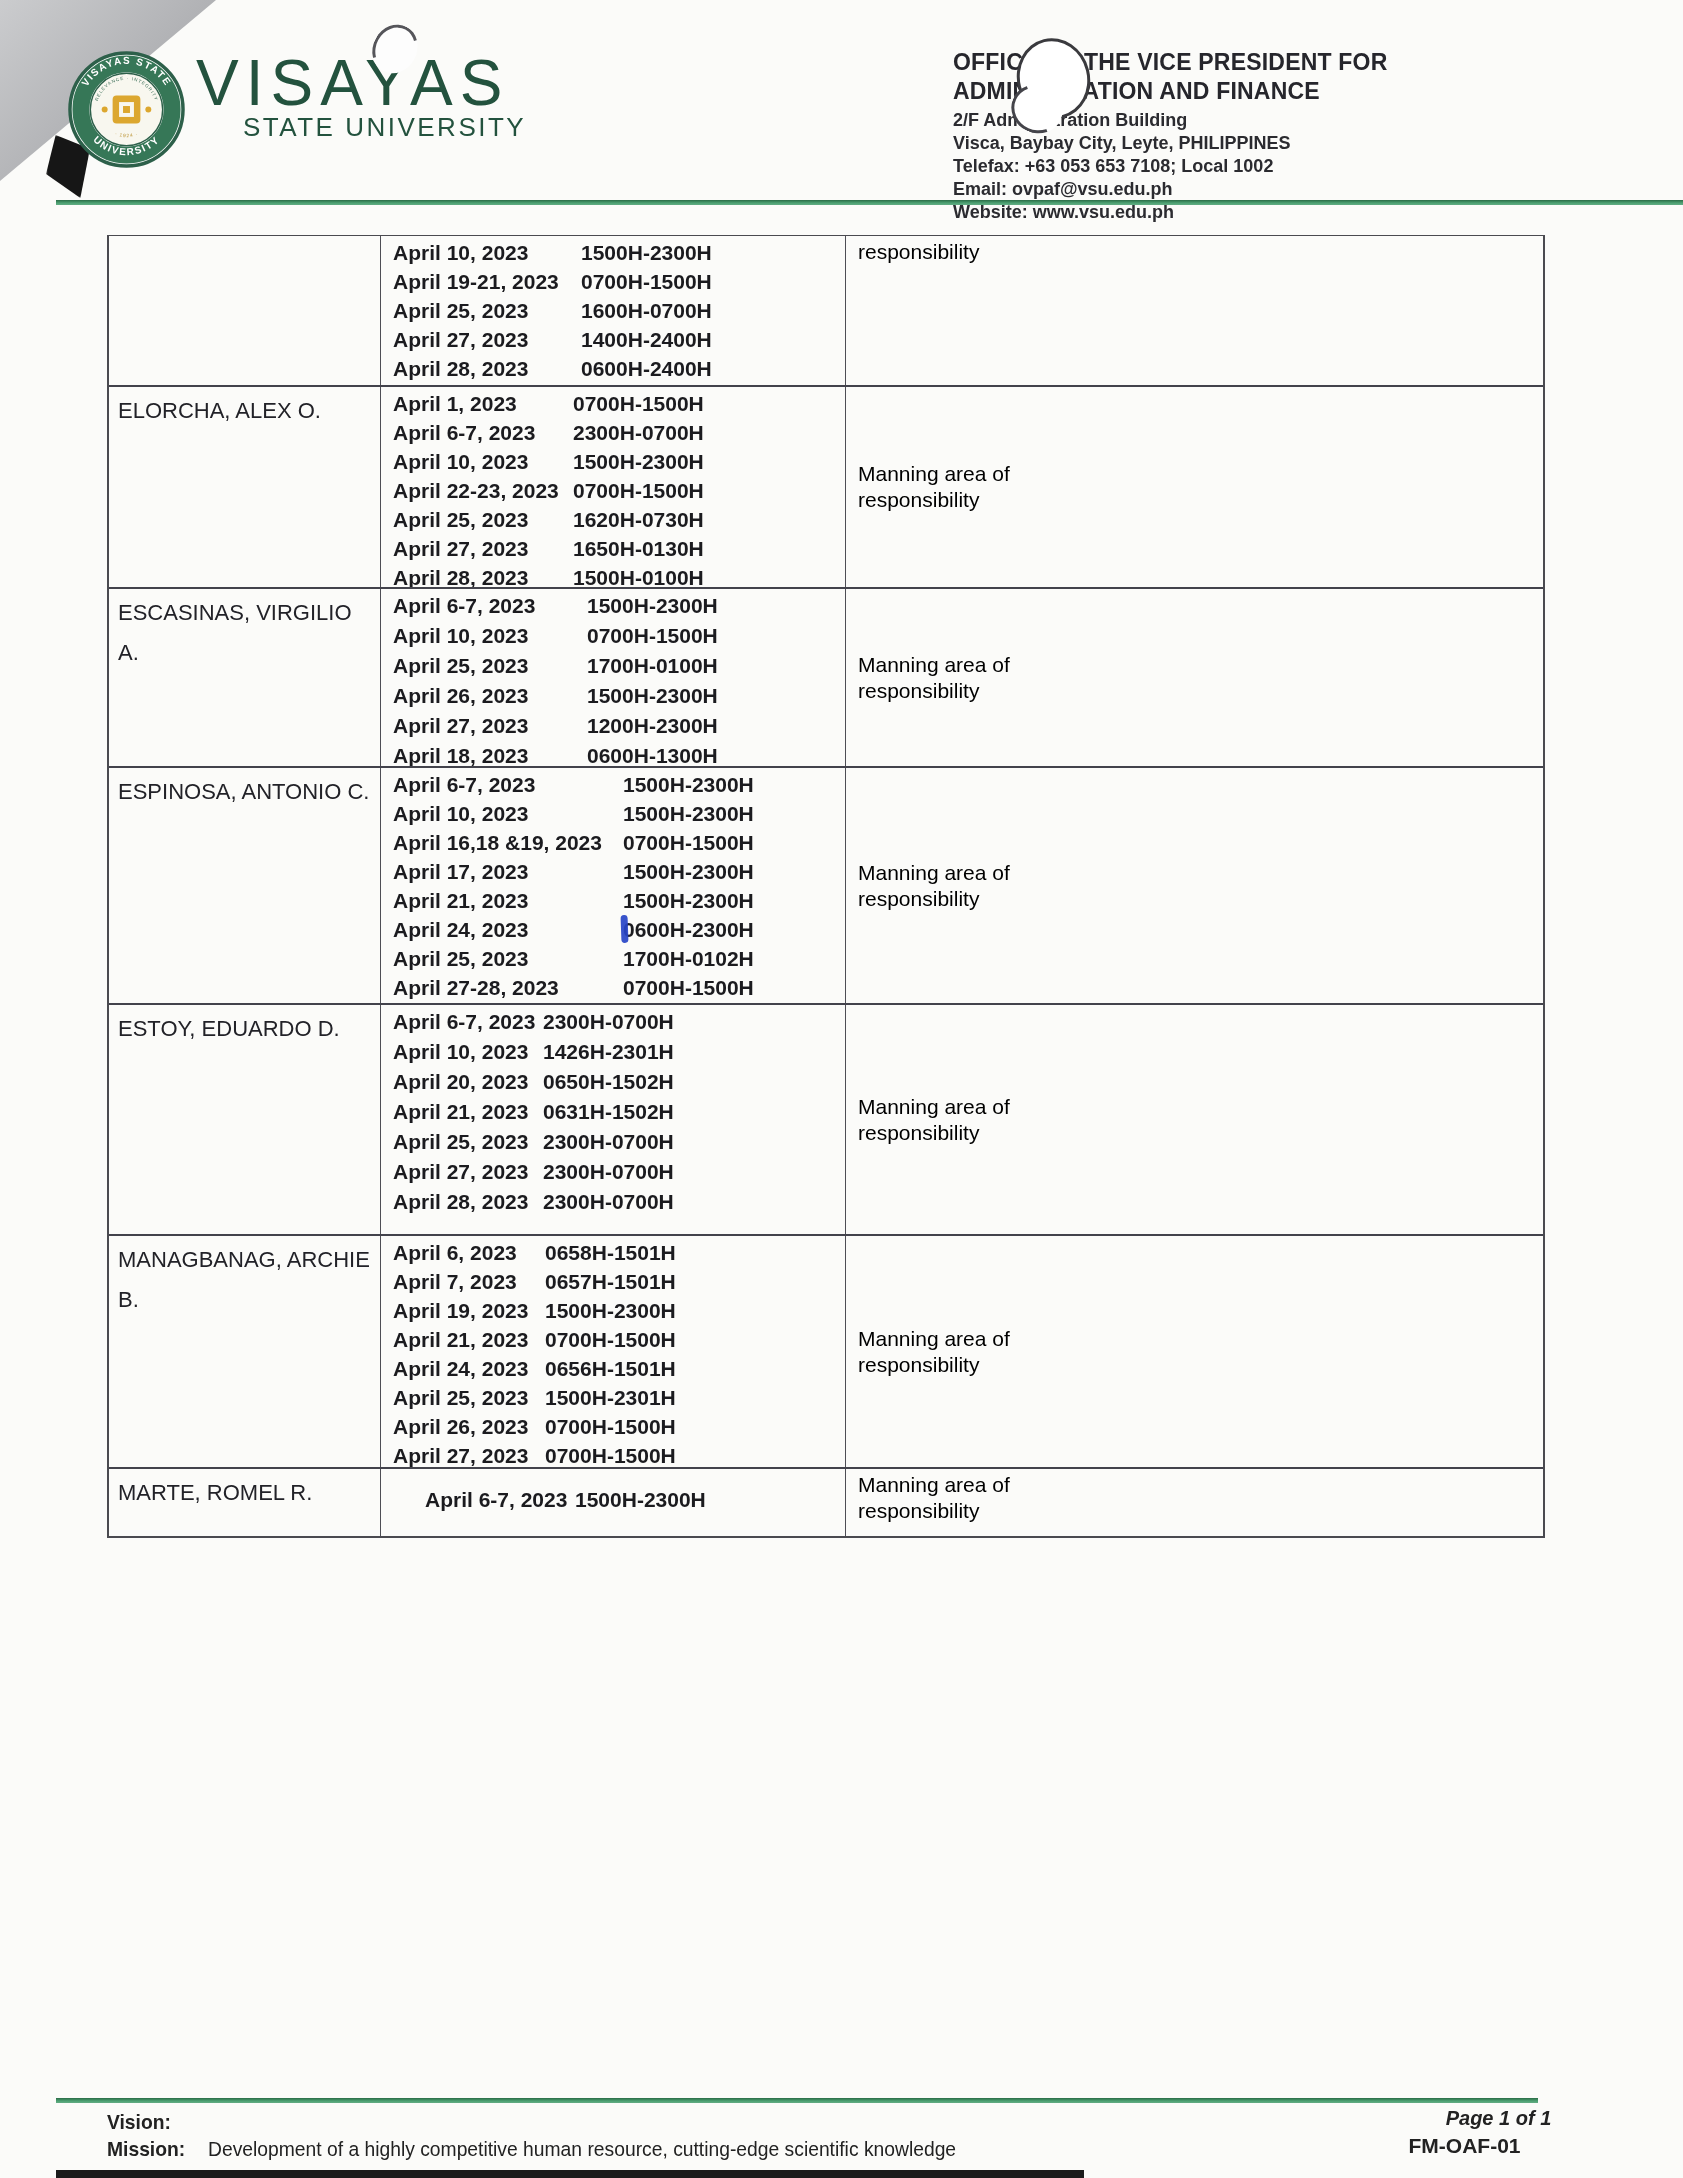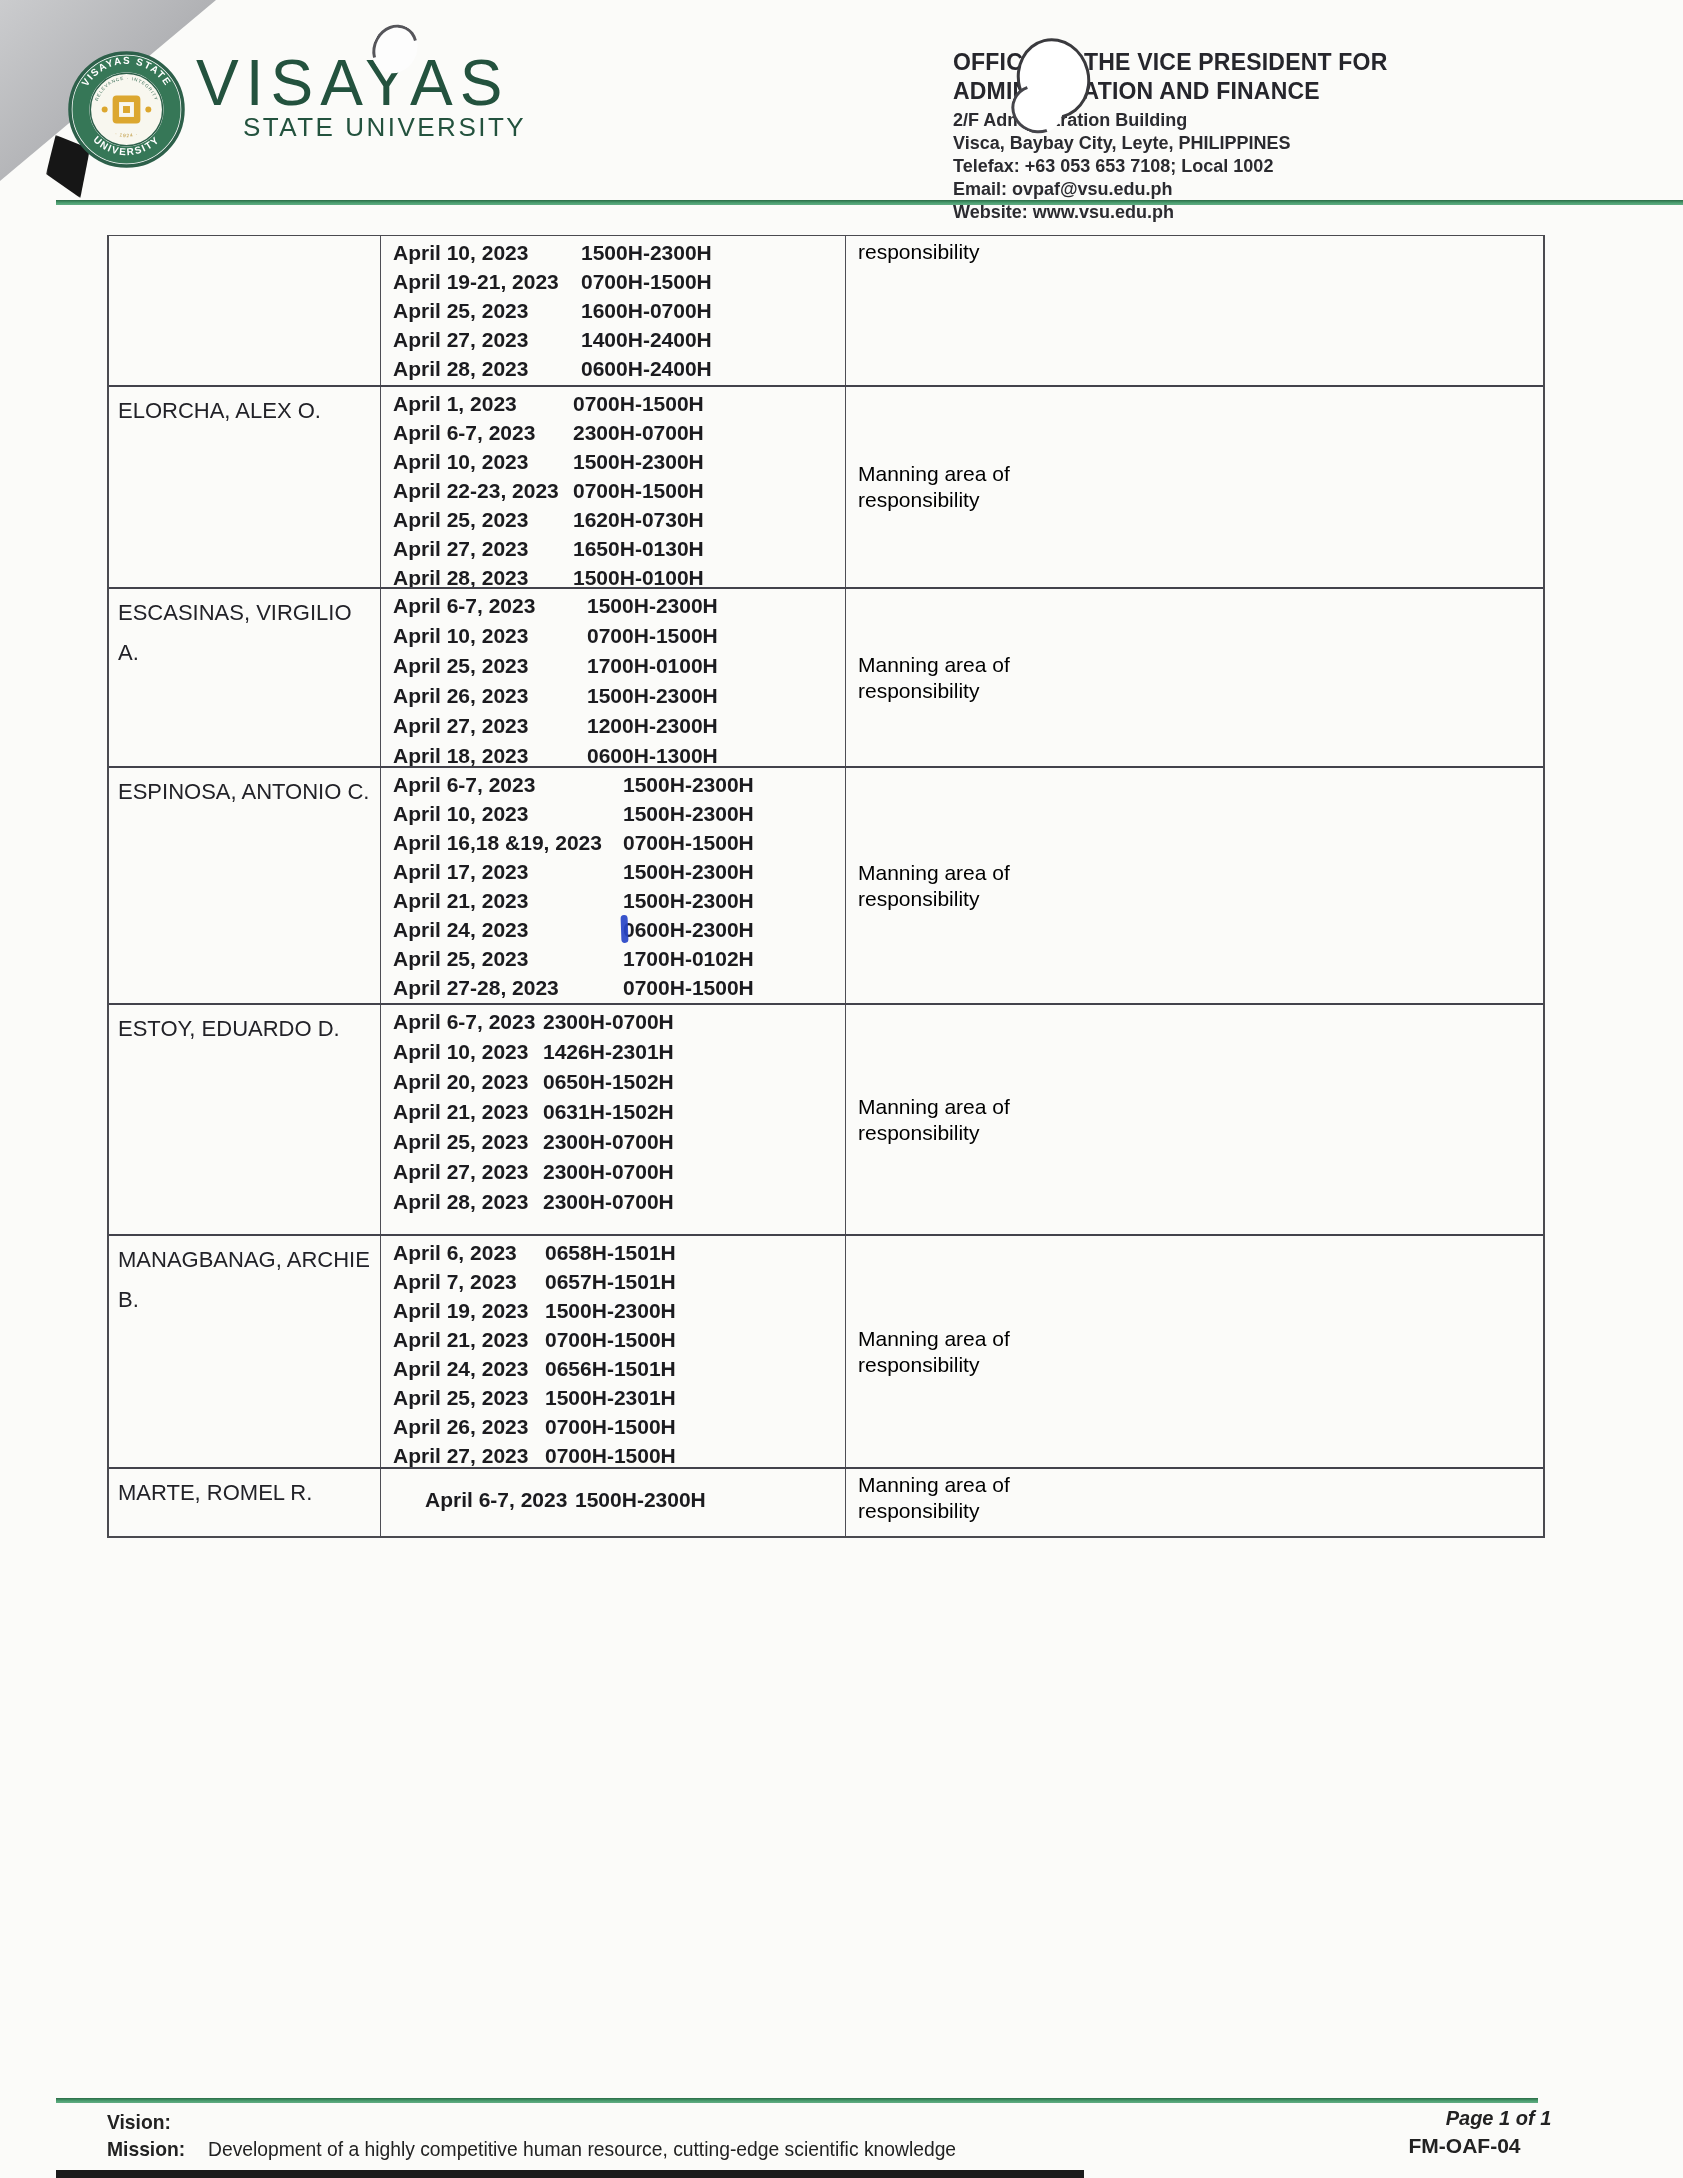--- a/index.html
+++ b/index.html
@@ -374,17 +374,17 @@
   <div class="rule bottom"></div>
 
   <div class="footer-row vision-row">
     <div class="flabel">Vision:</div>
   </div>
   <div class="footer-row mission-row">
     <div class="flabel">Mission:</div>
     <div class="ftext">Development of a highly competitive human resource, cutting-edge scientific knowledge</div>
   </div>
   <div class="page-num">Page 1 of 1</div>
-  <div class="form-code">FM-OAF-04</div>
+  <div class="form-code">FM-OAF-01</div>
 
   <div class="scan-strip"></div>
 </div>
 
 
 </body></html>

